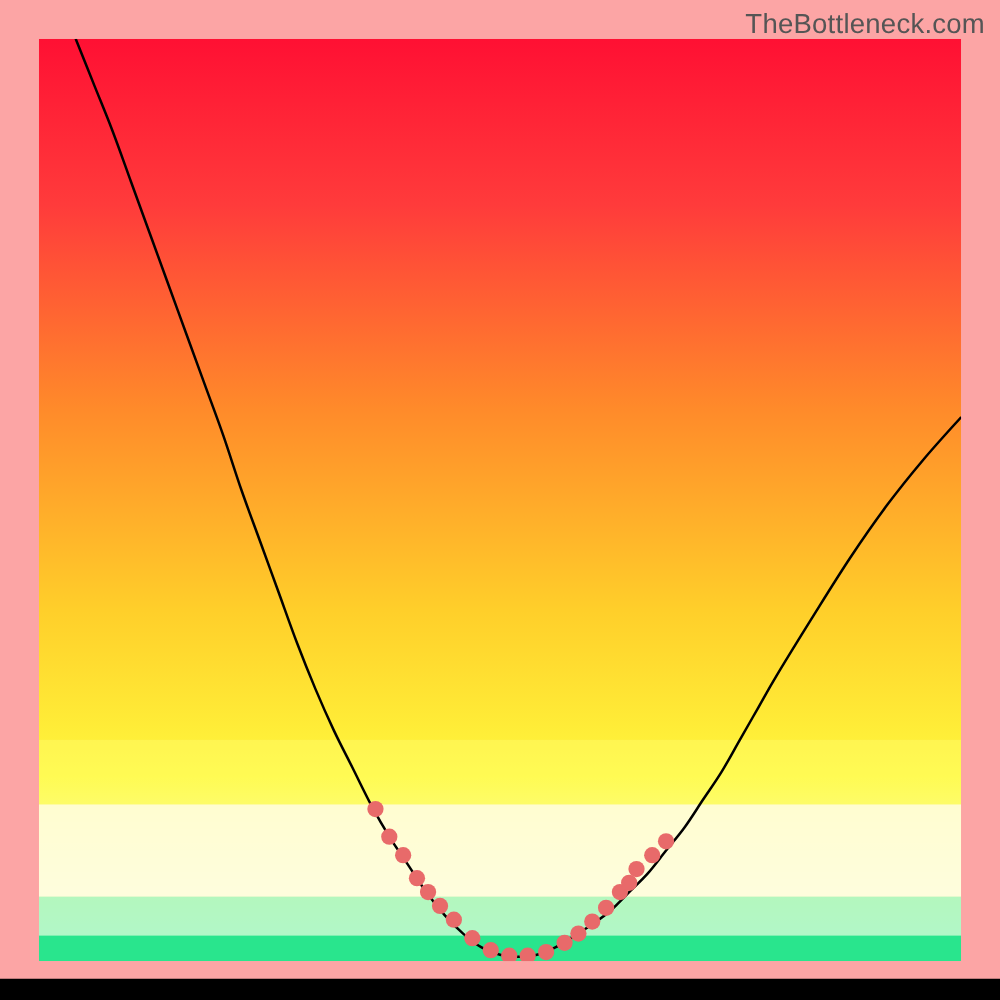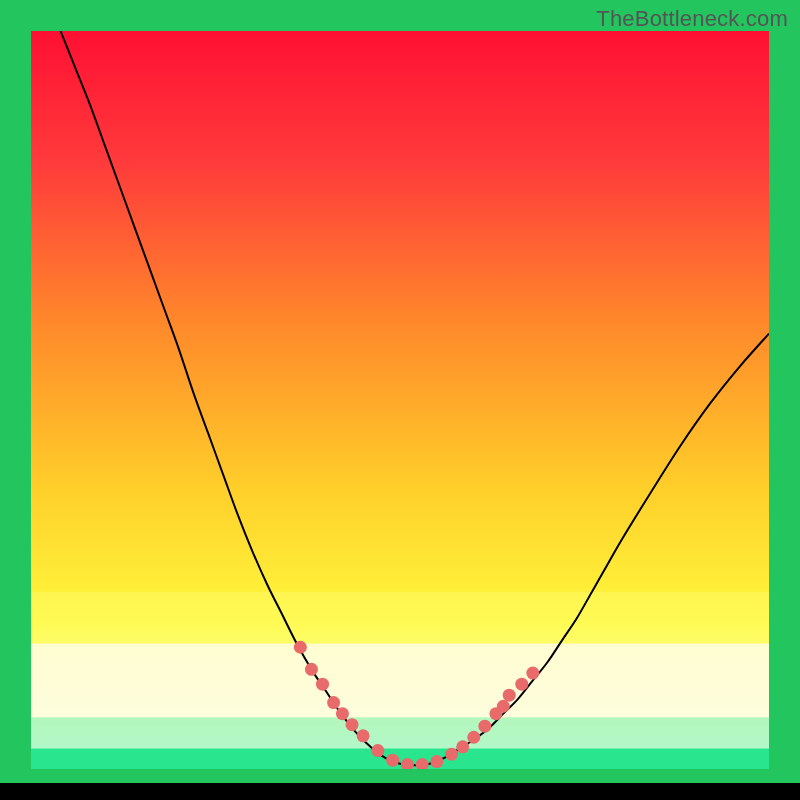--- a/index.html
+++ b/index.html
@@ -7,21 +7,21 @@
     padding: 0;
     width: 800px;
     height: 800px;
     background: #000;
     overflow: hidden;
   }
   .frame {
     position: relative;
     width: 800px;
     height: 783px;
-    background: #22c55e;
+    background: #fca5a5;
   }
   .plot {
     position: absolute;
     left: 31px;
     top: 31px;
     width: 738px;
     height: 738px;
     overflow: hidden;
   }
   .watermark {

